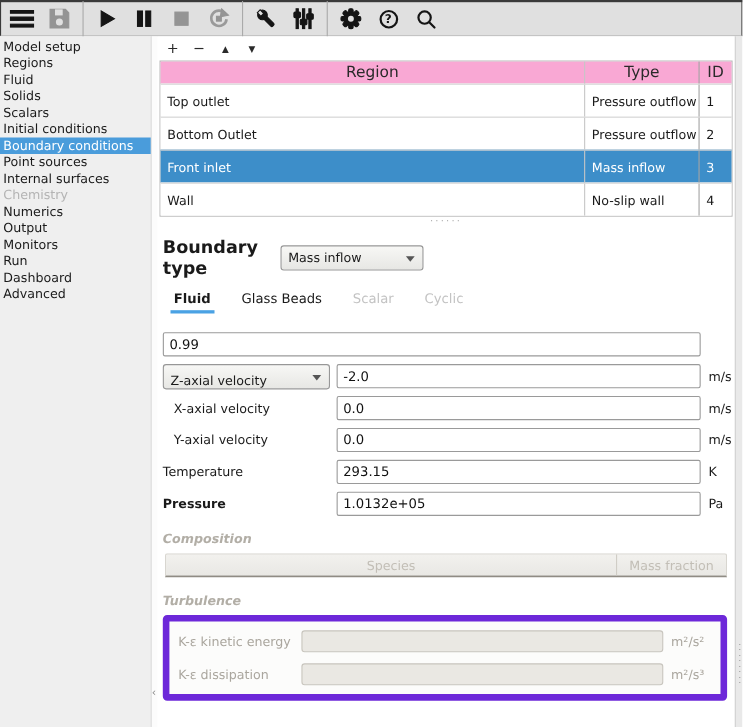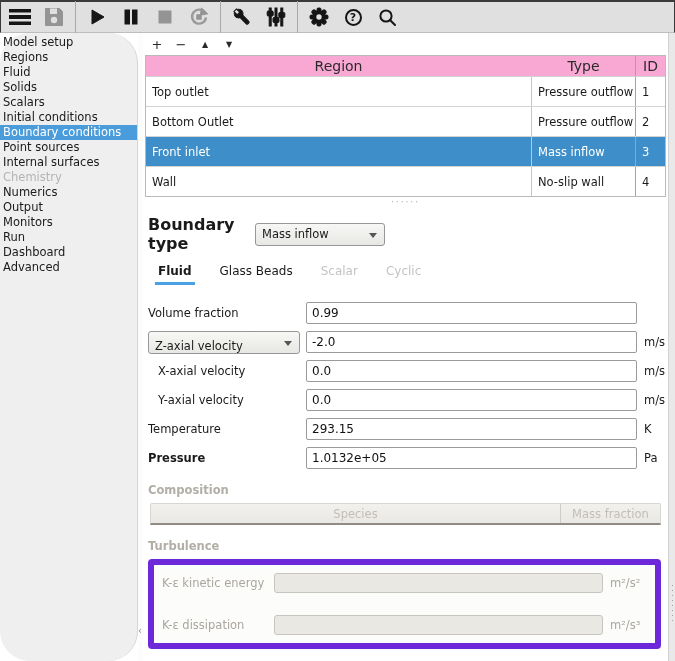--- a/index.html
+++ b/index.html
@@ -15,21 +15,21 @@
   .tbtn.menu { margin-left:2px; }
   .tsep { width:1px; height:33px; background:#aaa; margin:0 4px; }
   .tbtn svg { display:block; }
   .icon-dark { fill:#151515; stroke:#151515; }
   .icon-gray { fill:#949494; stroke:#949494; }
   .help-circle { width:17px; height:17px; border:2px solid #151515; border-radius:50%;
     display:flex; align-items:center; justify-content:center; font-size:11px; font-weight:bold; color:#151515; }
 
   
   .content { flex:1; display:flex; min-height:0; }
-  .sidebar { width:138px; flex:0 0 138px; background:#efefef; border-right:1px solid #d6d6d6; padding-top:2px;border-radius:30px; }
+  .sidebar { width:138px; flex:0 0 138px; background:#efefef; border-right:1px solid #d6d6d6; padding-top:2px; }
   .nav-item { height:15px; line-height:15px; padding-left:3px; white-space:nowrap; cursor:pointer; }
   .nav-item.selected { background:#4a9cdb; color:#fff; }
   .nav-item.disabled { color:#b4b4b4; }
   .vsplit { width:5px; flex:0 0 5px; background:#fcfcfc; position:relative; }
   .vsplit .grip { position:absolute; top:593px; left:0px; color:#8f8f8f; font-size:10px; line-height:10px; }
 
   .main { flex:1; background:#fff; min-width:0; }
 
   
   .minibar { margin:4px 0 0 6px; height:16px; display:flex; align-items:center; gap:8px; }
@@ -71,32 +71,32 @@
   .flabel { width:158px; flex:0 0 158px; }
   .flabel.indent { padding-left:10px; }
   .flabel.bold { font-weight:bold; }
   .finput { flex:1; height:22px; border:1px solid #9a9a9a; border-radius:2px; background:#fff;
     font-family:inherit; font-size:12px; padding:0 5px; color:#111; min-width:0; }
   .funit { width:26px; flex:0 0 26px; padding-left:7px; white-space:nowrap; }
   .sub-head { margin:2px 0 6px 0; height:14px; }
   .combo.axis { width:152px; flex:0 0 152px; margin-right:6px;align-items:flex-end; }
 
   
-  .sect-title { font-weight:bold; color:#b2aea6; margin:0 0 0 5px; }
+  .sect-title { font-weight:bold; color:#b2aea6; margin:0 0 0 5px;font-style:italic; }
   .comp-title { margin-top:14px; }
   .comp-header { margin:6px 7px 0 7px; display:flex; height:22px;
     background:linear-gradient(#f2f1ee,#e9e8e4); border:1px solid #d8d6d0; border-bottom:2px solid #908c84;
     border-radius:2px 2px 0 0; color:#c2beb6; }
   .comp-species { flex:1; display:flex; align-items:center; justify-content:center; }
   .comp-mass { width:100px; flex:0 0 100px; display:flex; align-items:center; justify-content:center;
     border-left:1px solid #d0cdc6; }
   .turb-title { margin-top:14px; }
   .groupbox { margin:6px 7px 0 5px; border:6px solid #6d28d9; border-radius:4px; background:#fcfcfb; padding:7px 8px; }
   .grow { display:flex; align-items:center; height:22px; }
-  .grow + .grow { margin-top:20px; }
+  .grow + .grow { margin-top:8px; }
   .glabel { width:112px; flex:0 0 112px; color:#aaa69e; }
   .ginput { flex:1; height:20px; border:1px solid #c8c5be; border-radius:3px; background:#eae8e3; min-width:0; }
   .gunit { width:44px; flex:0 0 44px; padding-left:7px; color:#aaa69e; white-space:nowrap; }
 
   
   .scrollbar { width:7px; flex:0 0 7px; background:#e9e9e9; border-left:1px solid #d2d2d2; position:relative; }
   .sb-grip { position:absolute; top:552px; left:3px; width:1px; height:36px;
     background-image:repeating-linear-gradient(#9f9f9f 0 1px, transparent 1px 5px); }
 </style>
 </head>
@@ -287,21 +287,20 @@
 
       <div class="tabbar">
         <div class="tab active">Fluid</div>
         <div class="tab">Glass Beads</div>
         <div class="tab disabled">Scalar</div>
         <div class="tab disabled">Cyclic</div>
       </div>
 
       <div class="form">
         <div class="frow">
-          <span class="flabel">Volume fraction</span>
           <input class="finput" value="0.99" style="">
           <span class="funit"></span>
         </div>
         <div class="frow">
           <div class="combo axis">
             <span>Z-axial velocity</span>
             <span class="arrow"></span>
           </div>
           <input class="finput" value="-2.0" style="">
           <span class="funit">m/s</span>

